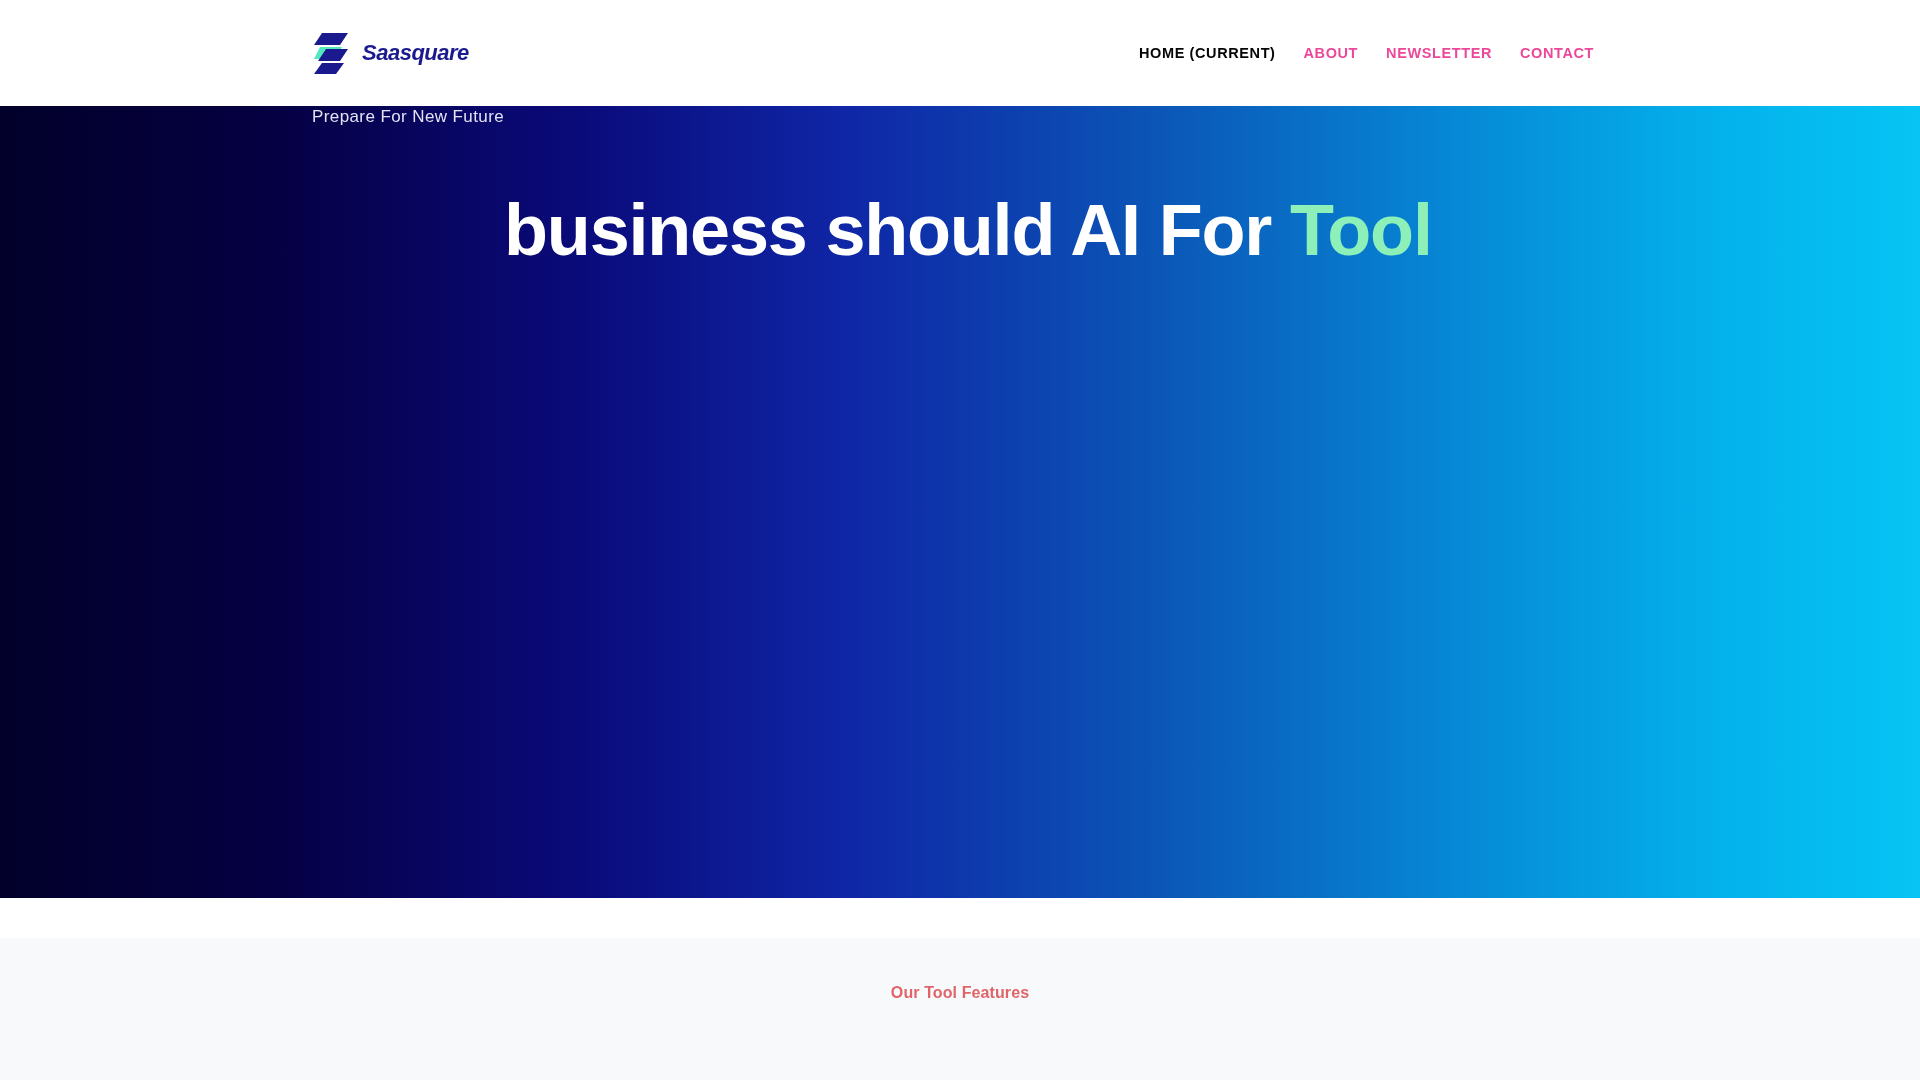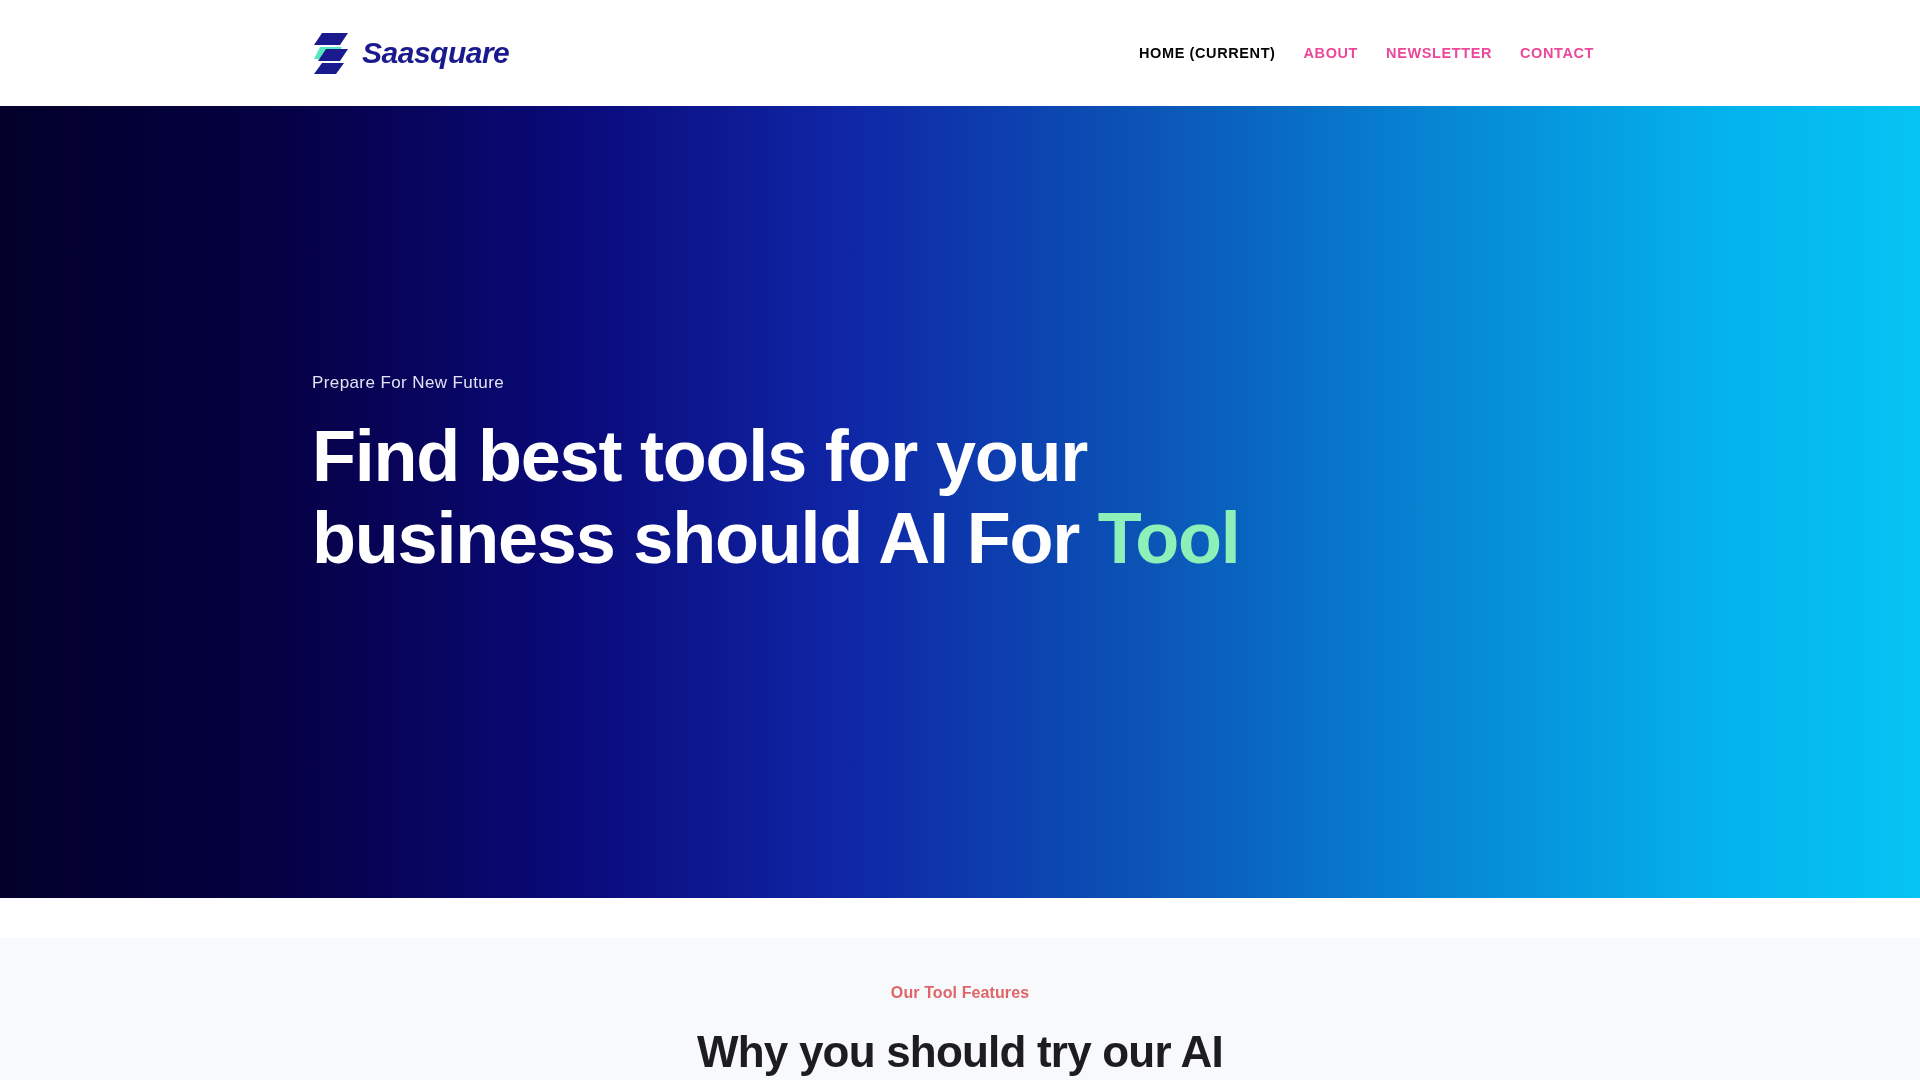--- a/index.html
+++ b/index.html
@@ -48,21 +48,21 @@
   }
 
   .brand-mark {
     width: 38px;
     height: 44px;
     display: block;
     flex: none;
   }
 
   .brand-name {
-    font-size: 30px;
+    font-size: 22px;
     font-weight: bold;
     font-style: italic;
     color: #1a1a8e;
     letter-spacing: -0.5px;
     white-space: nowrap;
   }
 
   .main-nav {
     display: flex;
     align-items: flex-end;
@@ -95,24 +95,24 @@
       #0689d6 76%,
       #04b3ec 90%,
       #06c4f4 100%
     );
     overflow: hidden;
   }
 
   .hero-inner {
     position: absolute;
     left: 312px;
-    top: 12px;
+    top: 1px;
     height: 100%;
     display: flex;
-    flex-direction: column;
+    flex-direction: row;
     justify-content: center;
     padding-bottom: 24px;
   }
 
   .hero-eyebrow {
     font-size: 17px;
     font-weight: normal;
     color: #e3e2f3;
     letter-spacing: 0.4px;
     margin-bottom: 22px;
@@ -202,26 +202,25 @@
 
     </div>
   </header>
 
   <section class="hero">
     <div class="hero-inner">
 
       <p class="hero-eyebrow">Prepare For New Future</p>
 
       <h1 class="hero-title">
-        <span>Find best tools for your</span><br>
+        <br>
         <span>business should AI For </span><span class="accent">Tool</span>
       </h1>
 
 
     </div>
   </section>
 
   <section class="features">
     <p class="features-eyebrow">Our Tool Features</p>
-    <h2 class="features-title">Why you should try our AI</h2>
   </section>
 
 </div>
 
 </body></html>

